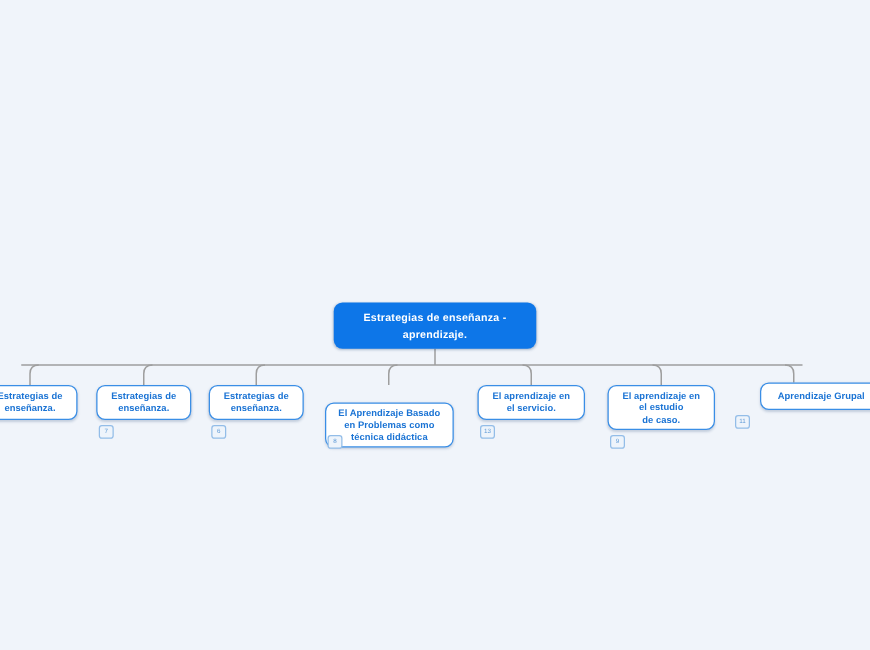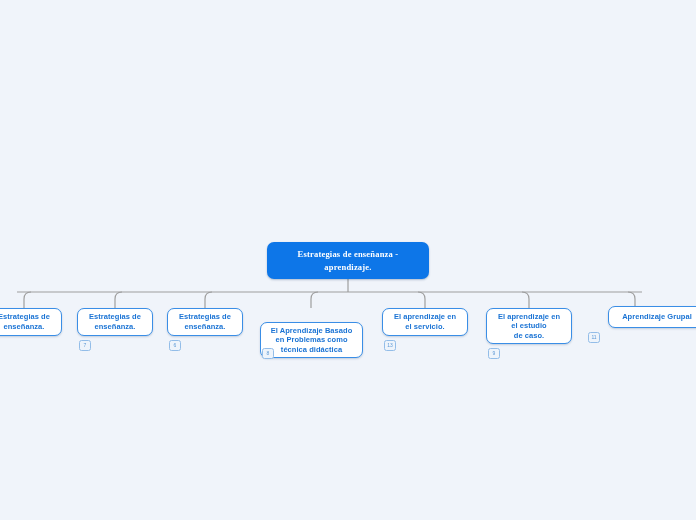--- a/index.html
+++ b/index.html
@@ -43,21 +43,21 @@
     box-shadow: 0 1px 2px rgba(20,60,110,0.30);
     display: flex;
     align-items: center;
     justify-content: center;
     box-sizing: border-box;
     padding: 2px 8px;
     z-index: 5;
   }
   .root-label {
     color: #ffffff;
-    font-family: Liberation Serif, serif;
+    font-family: Liberation Sans, sans-serif;
     font-size: 8.5px;
     font-weight: 700;
     line-height: 12.5px;
     text-align: center;
     letter-spacing: 0.2px;
     white-space: pre-line;
   }
 
   
   .child-node {

